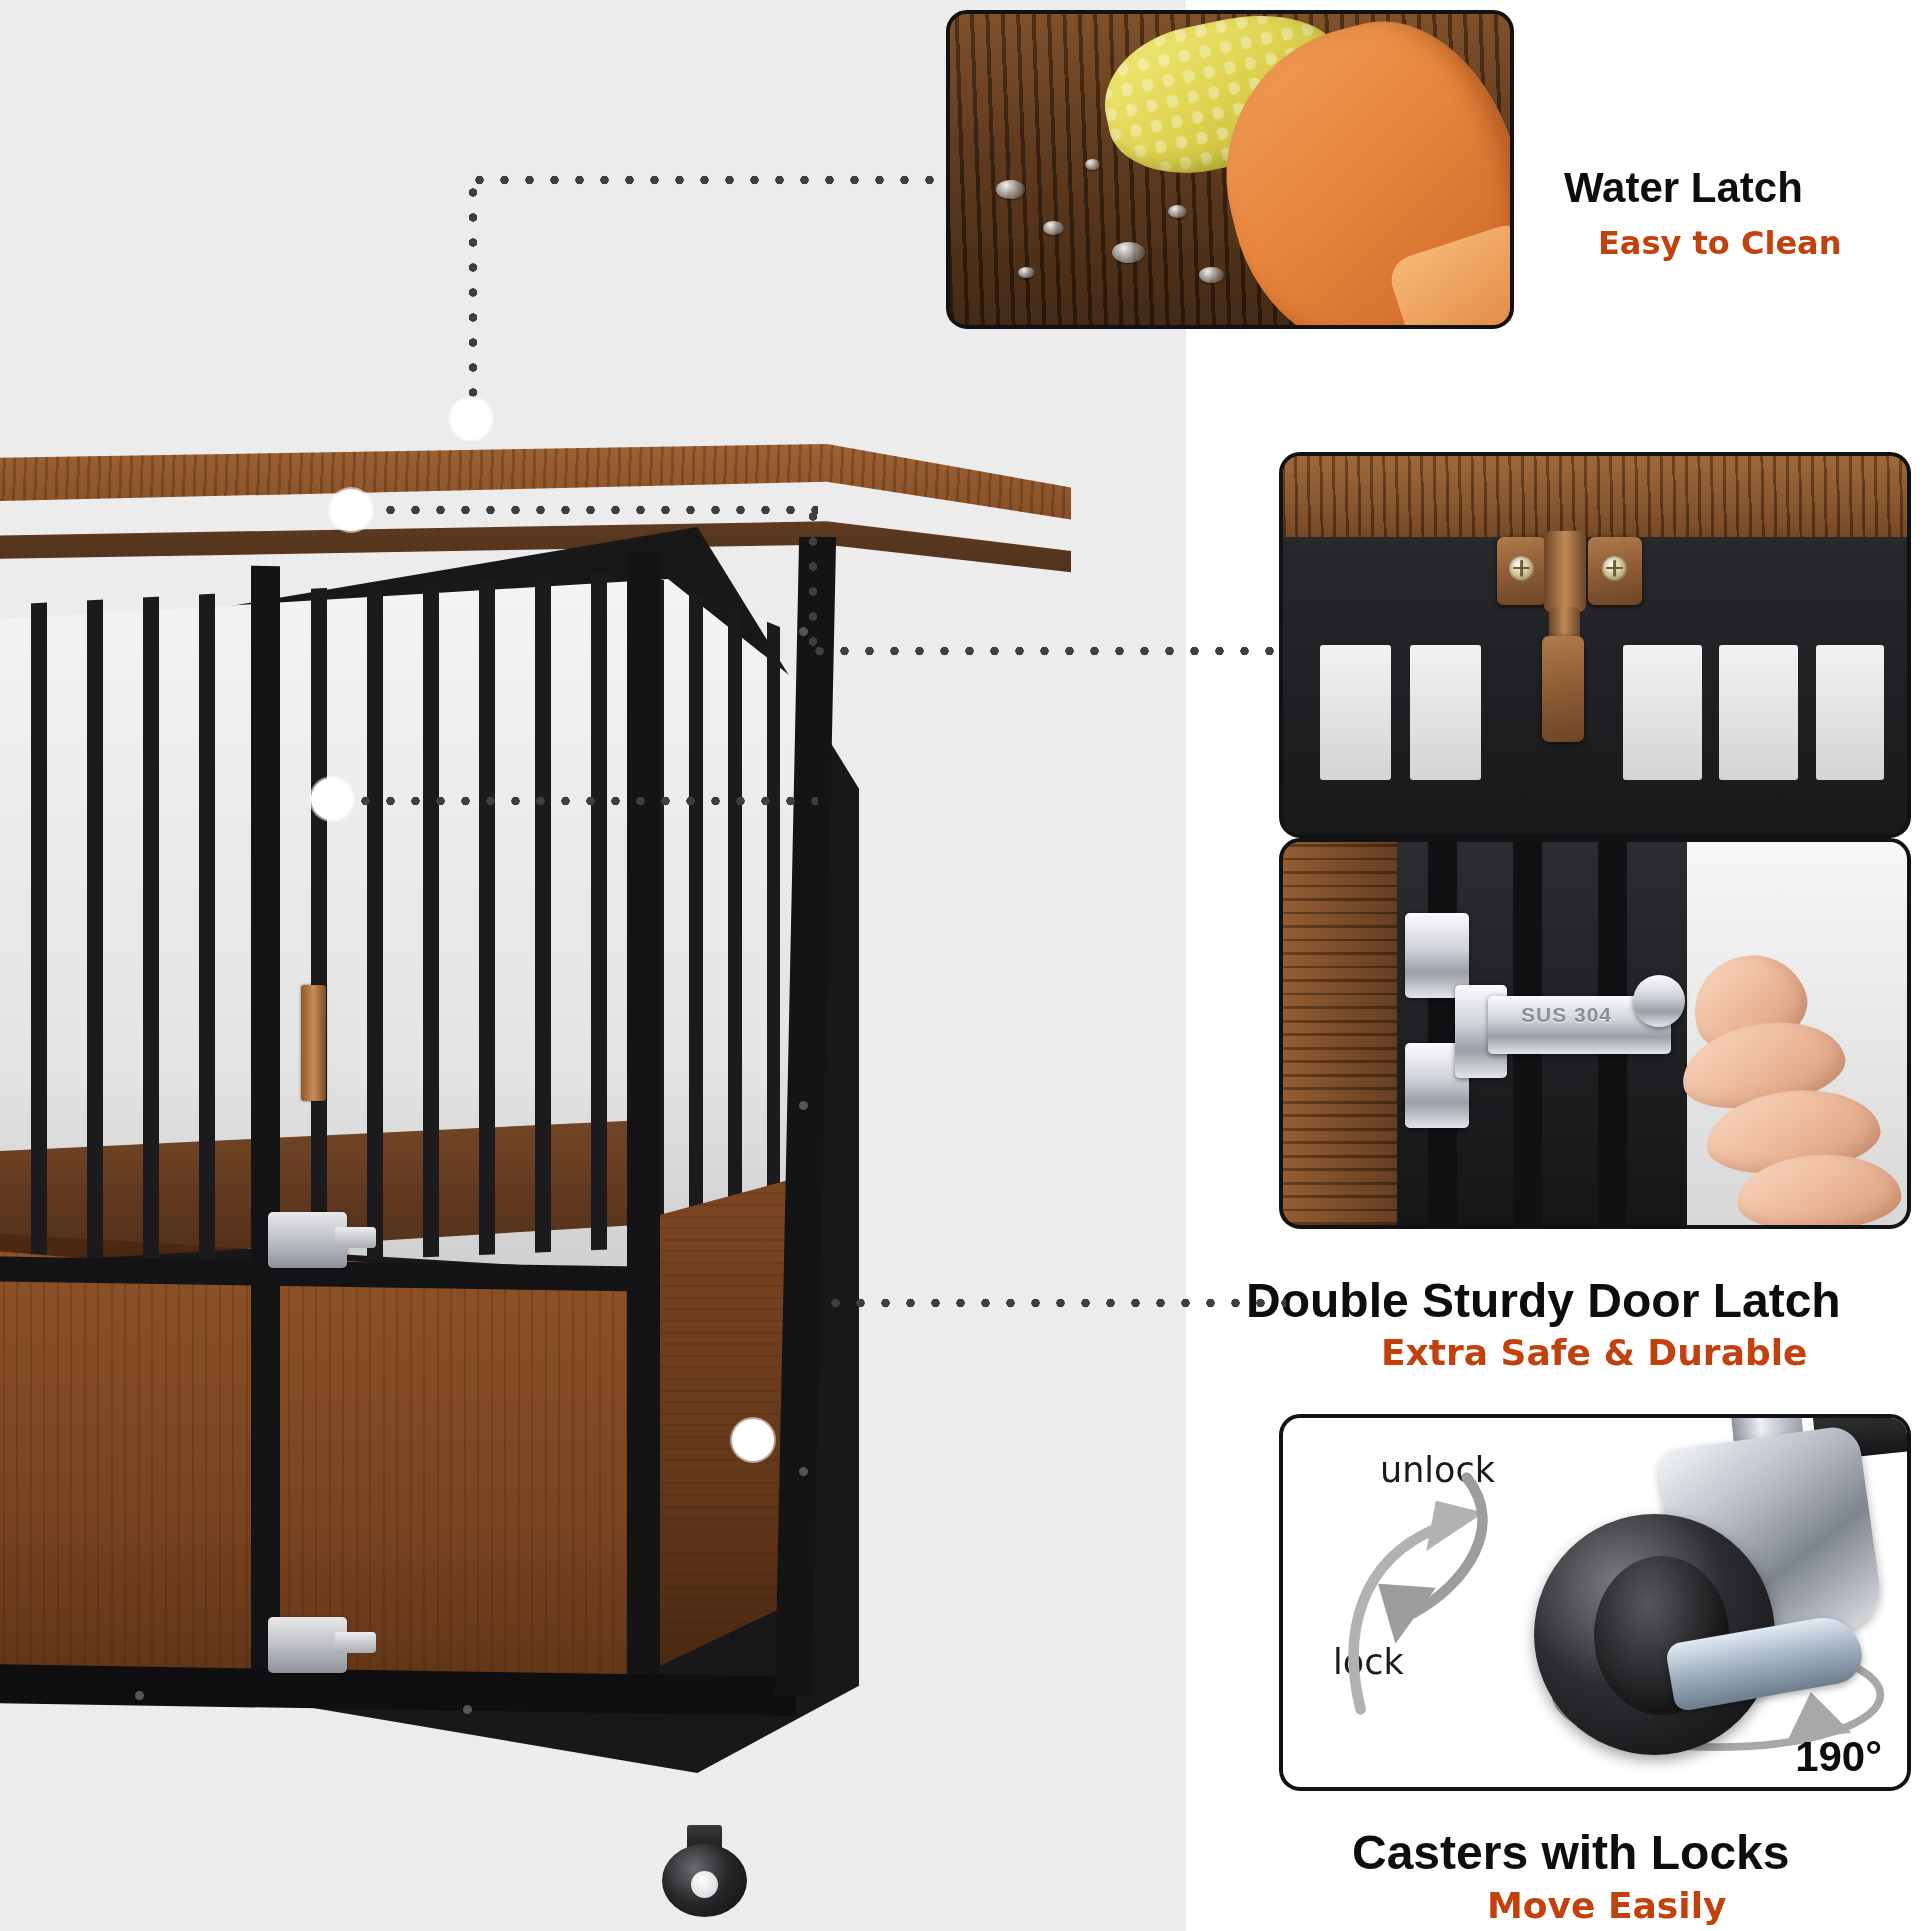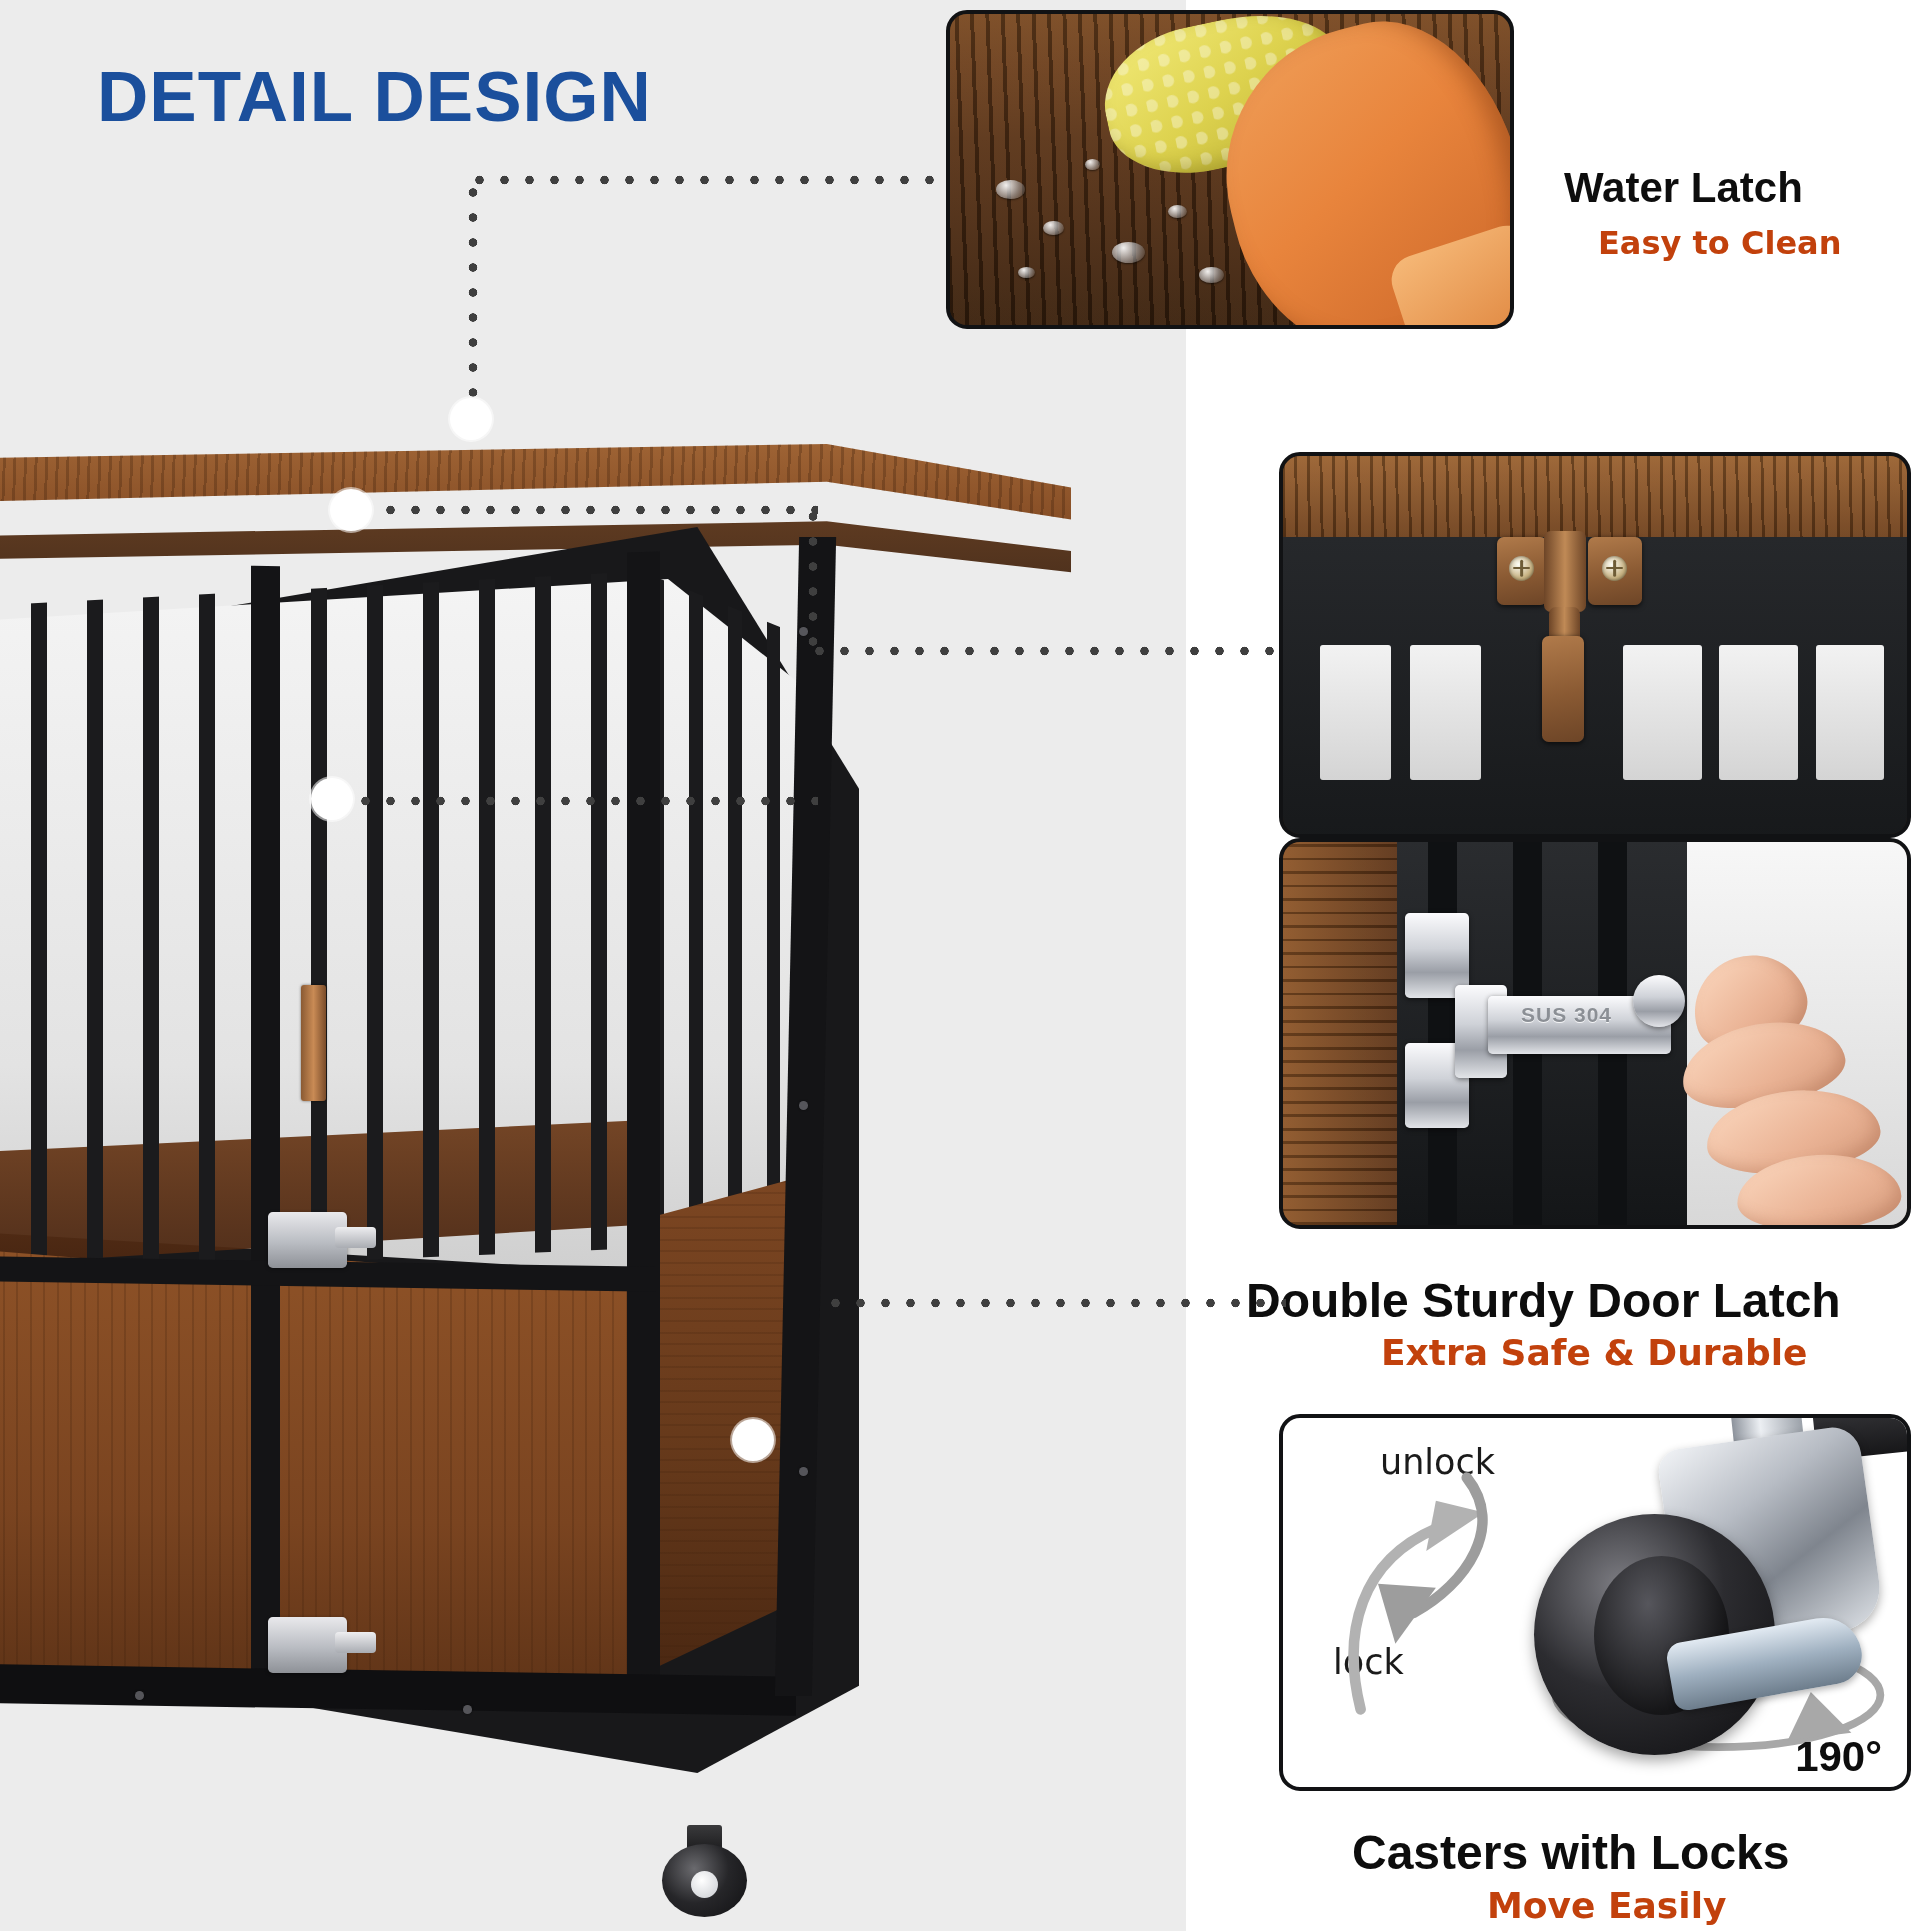--- a/index.html
+++ b/index.html
@@ -298,21 +298,21 @@
     box-shadow:inset -5.8px -5.8px 13.5px rgba(170,110,80,.35);
   }
 
   
   .card-caster { left:1279px; top:1414px; width:632px; height:377px;
                  background:#ffffff; }
   .caster-label {
     position:absolute; font-size:35px; color:#1b1b1b;
     font-family:"DejaVu Sans", sans-serif;
   }
-  .label-unlock { left:97px; top:24px; }
+  .label-unlock { left:97px; top:32px; }
   .label-lock   { left:50px;  top:224px; }
   .label-360 {
     position:absolute; right:25px; bottom:5.8px;
     font-size:42px; font-weight:bold; color:#0d0d0d;
     font-family:"Liberation Sans", sans-serif;
   }
   .arrow-svg { position:absolute; left:39px; top:50px; width:222px; height:251px; }
   .ellipse-svg { position:absolute; left:261px; bottom:29px; width:348px; height:126px; }
 
   .caster-photo { position:absolute; left:241px; top:-9.7px; width:406px; height:386px; }
@@ -371,21 +371,20 @@
   .cap-caster-sub  { left:1487px; top:1885px; font-size:36px; }
 </style>
 </head>
 <body>
 
 <div id="stage">
 
   <div class="bg-left"></div>
   <div class="bg-right"></div>
 
-  <div class="heading">DETAIL DESIGN</div>
 
   <div class="product">
     <div class="top-board"></div>
     <div class="top-board-edge"></div>
 
     <div class="frame-body"></div>
     <div class="interior"></div>
     <div class="wood-floor"></div>
 
     <div class="bars-front"></div>

